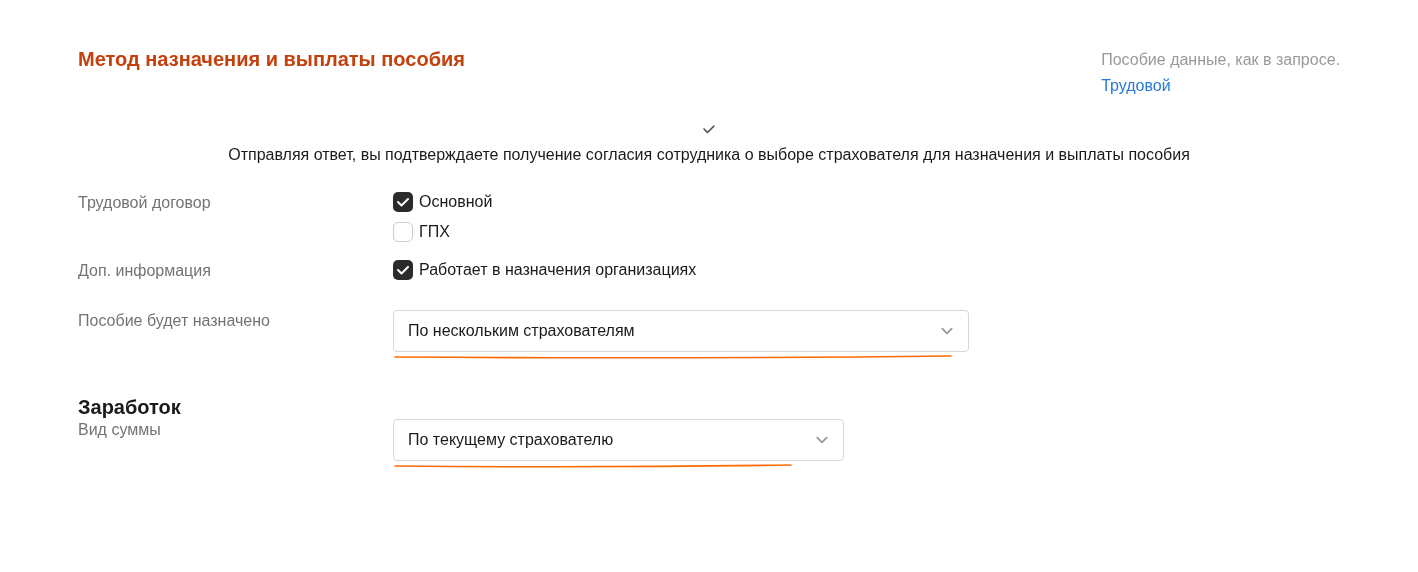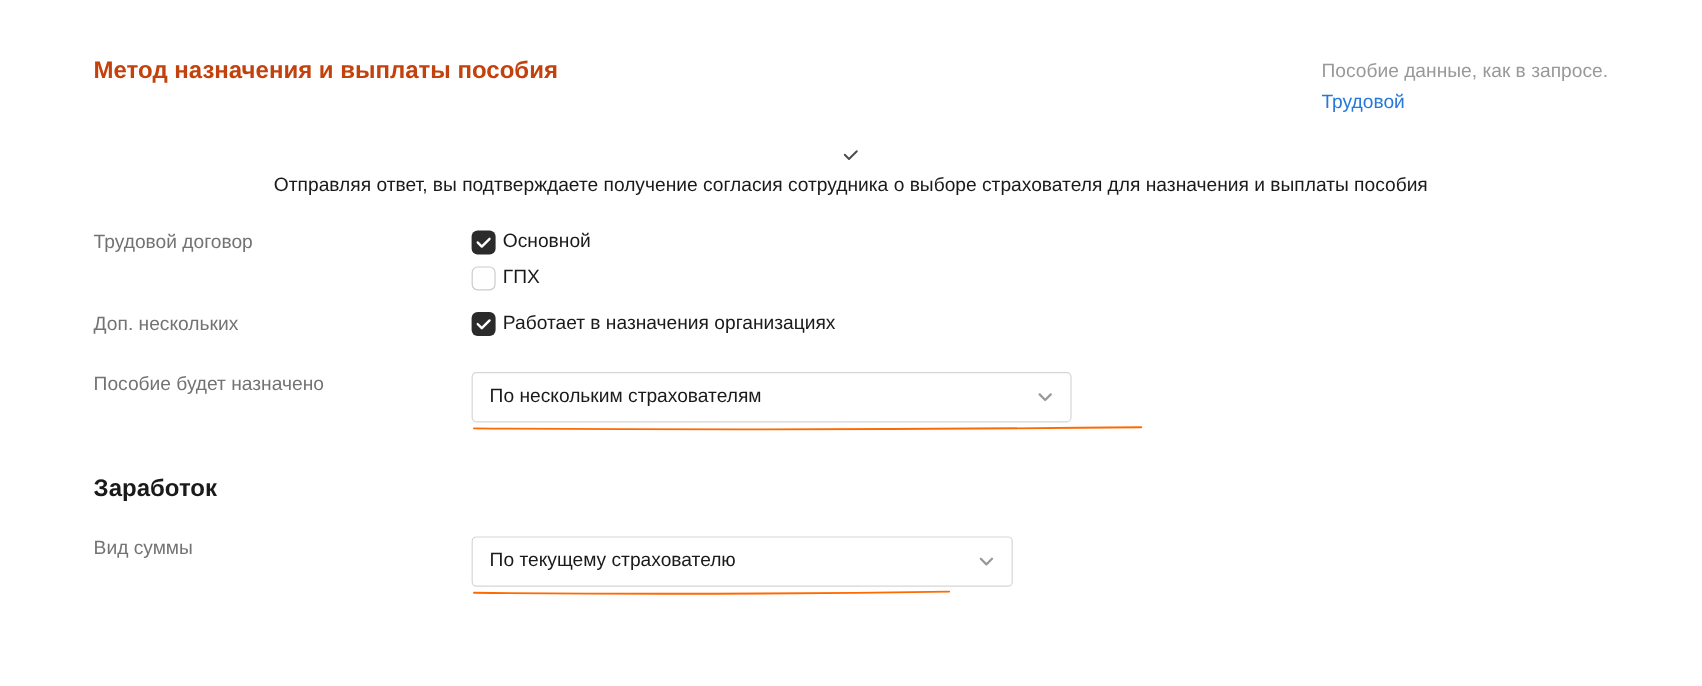--- a/index.html
+++ b/index.html
@@ -95,21 +95,21 @@
       border: 1px solid #d6d6d6;
       border-radius: 4px;
       height: 42px;
       display: flex;
       align-items: center;
       padding: 0 40px 0 14px;
       font-size: 16px;
       cursor: pointer;
       background: #fff;
     }
-    .select.wide { width: 500px; }
+    .select.wide { width: 576px; }
     .select.mid { width: 451px; }
     .select-chevron {
       position: absolute;
       right: 14px;
       top: 50%;
       transform: translateY(-50%);
       width: 14px;
       height: 14px;
       display: flex;
       align-items: center;
@@ -120,21 +120,20 @@
       height: 6px;
       margin-top: 2px;
     }
     .underline-annot.wide { width: 560px; }
     .underline-annot.mid { width: 400px; }
     .underline-annot svg { display: block; }
     .section-title-2 {
       font-size: 20px;
       font-weight: 700;
       margin-top: 36px;
-      margin-bottom: 28px;
     }
   </style>
 </head>
 <body>
 
 <div class="header-row">
   <h2 class="section-title">Метод назначения и выплаты пособия</h2>
   <div class="hint-block">
     <span>Пособие данные, как в запросе.</span><br>
     <a href="#">Трудовой</a>
@@ -162,21 +161,21 @@
       <span>Основной</span>
     </label>
     <label class="checkbox-item">
       <span class="cb unchecked"></span>
       <span>ГПХ</span>
     </label>
   </div>
 </div>
 
 <div class="form-row">
-  <div class="form-label">Доп. нескольких</div>
+  <div class="form-label">Доп. информация</div>
   <div class="form-control">
     <label class="checkbox-item">
       <span class="cb checked">
         <svg viewBox="0 0 12 10" fill="none">
             <path d="M1 5L4.5 8.5L11 2" stroke="#fff" stroke-width="2" stroke-linecap="round" stroke-linejoin="round"></path>
           </svg>
       </span>
       <span>Работает в назначения организациях</span>
     </label>
   </div>

